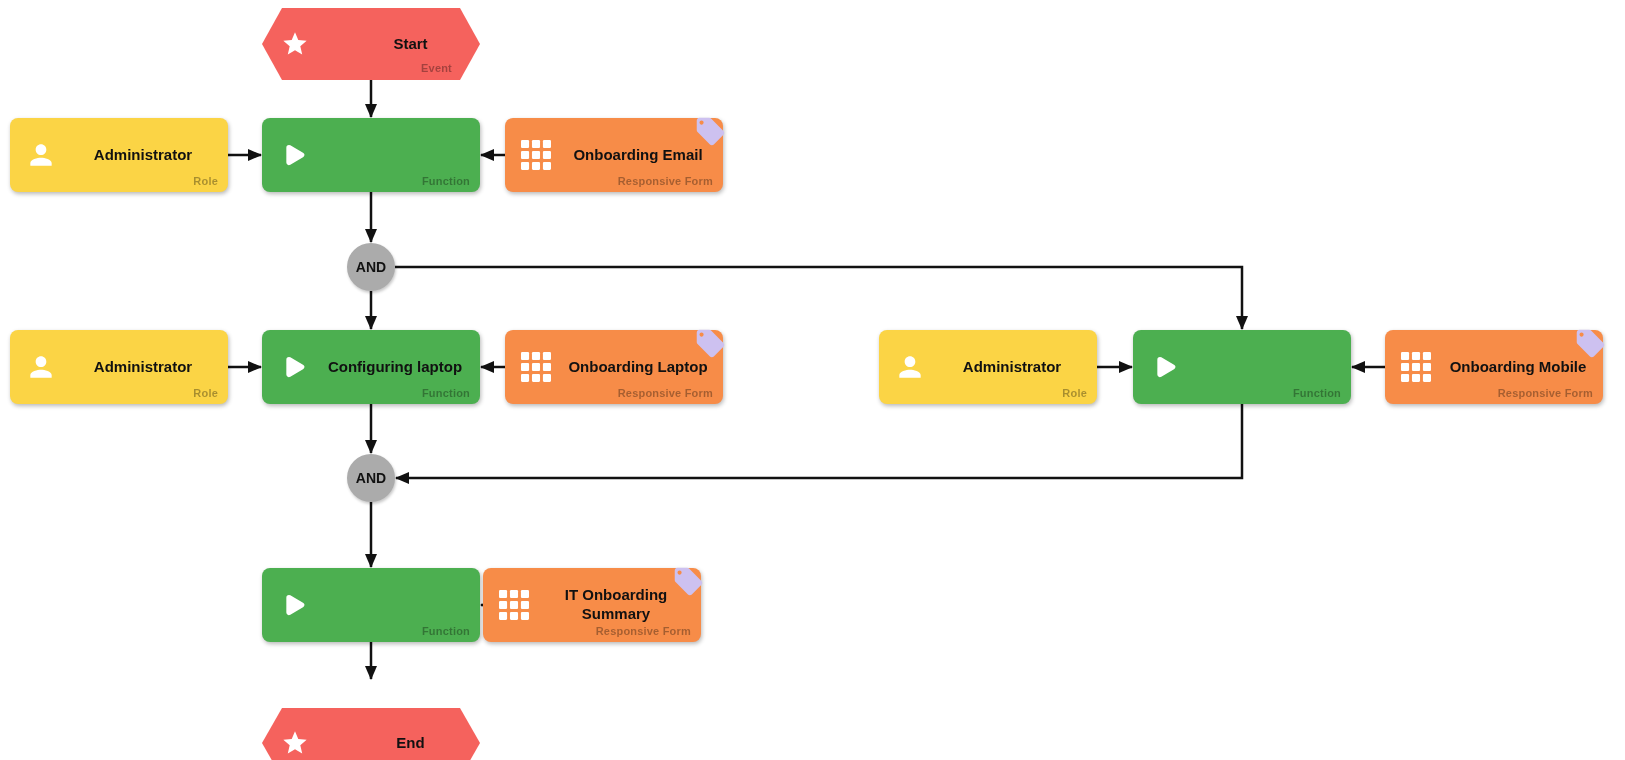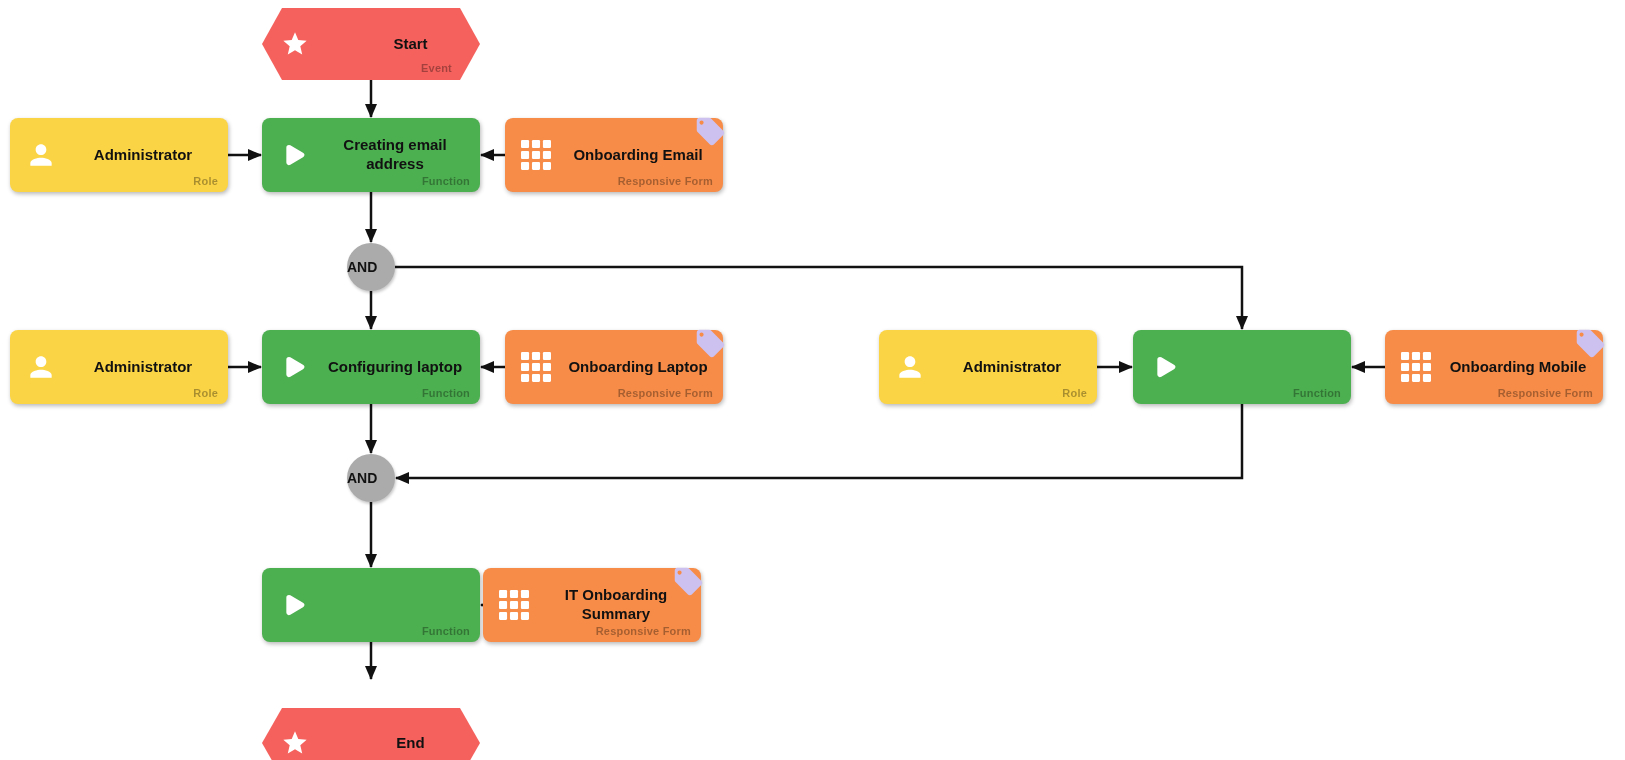--- a/index.html
+++ b/index.html
@@ -33,21 +33,21 @@
     line-height:1.25; padding-right:14px;
   }
   .event .lbl { padding-right:30px; }
   .type {
     position:absolute; right:10px; bottom:5px; font-size:11px; font-weight:bold;
     color:rgba(0,0,0,0.33); letter-spacing:0.2px;
   }
   .event .type { right:28px; bottom:6px;padding-left:16px; }
   .connector {
     position:absolute; width:48px; height:48px; border-radius:50%;
-    background:var(--c-connector); display:flex; align-items:center; justify-content:flex-start;
+    background:var(--c-connector); display:flex; align-items:center; justify-content:center;
     font-size:14px; font-weight:bold; z-index:1; box-shadow:1px 2px 3px rgba(0,0,0,0.22);
   }
   .tag { position:absolute; top:-3px; right:-4px; width:33px; height:33px; z-index:2; }
   .edge { stroke:var(--c-arrow); stroke-width:2.5; fill:none; }
 </style>
 </head>
 <body>
 
 <svg class="edges" width="1625" height="760">
   <defs>
@@ -91,21 +91,20 @@
   <span class="lbl">Administrator</span>
   <span class="type">Role</span>
 </div>
 
 <div class="node box function" style="left:262px;top:118px">
   <span class="icon-slot">
     <svg width="32" height="32" viewBox="0 0 24 24">
         <path fill="#fff" stroke="#fff" stroke-width="4" stroke-linejoin="round" d="M9 6.5 L18.5 12 L9 17.5 Z"></path>
       </svg>
   </span>
-  <span class="lbl">Creating email address</span>
   <span class="type">Function</span>
 </div>
 
 <div class="node box form" style="left:505px;top:118px">
   <svg class="tag" viewBox="0 0 24 24">
       <path fill="#cdc1f0" fill-rule="evenodd" d="M21.41 11.58l-9-9C12.05 2.22 11.55 2 11 2H4c-1.1 0-2 .9-2 2v7c0 .55.22 1.05.59 1.42l9 9c.36.36.86.58 1.41.58.55 0 1.05-.22 1.41-.59l7-7c.37-.36.59-.86.59-1.41 0-.55-.22-1.06-.59-1.42zM5.5 7C4.67 7 4 6.33 4 5.5S4.67 4 5.5 4 7 4.67 7 5.5 6.33 7 5.5 7z"></path>
     </svg>
   <span class="icon-slot">
     <svg width="30" height="30" viewBox="0 0 26 26">
         <g fill="#fff">

